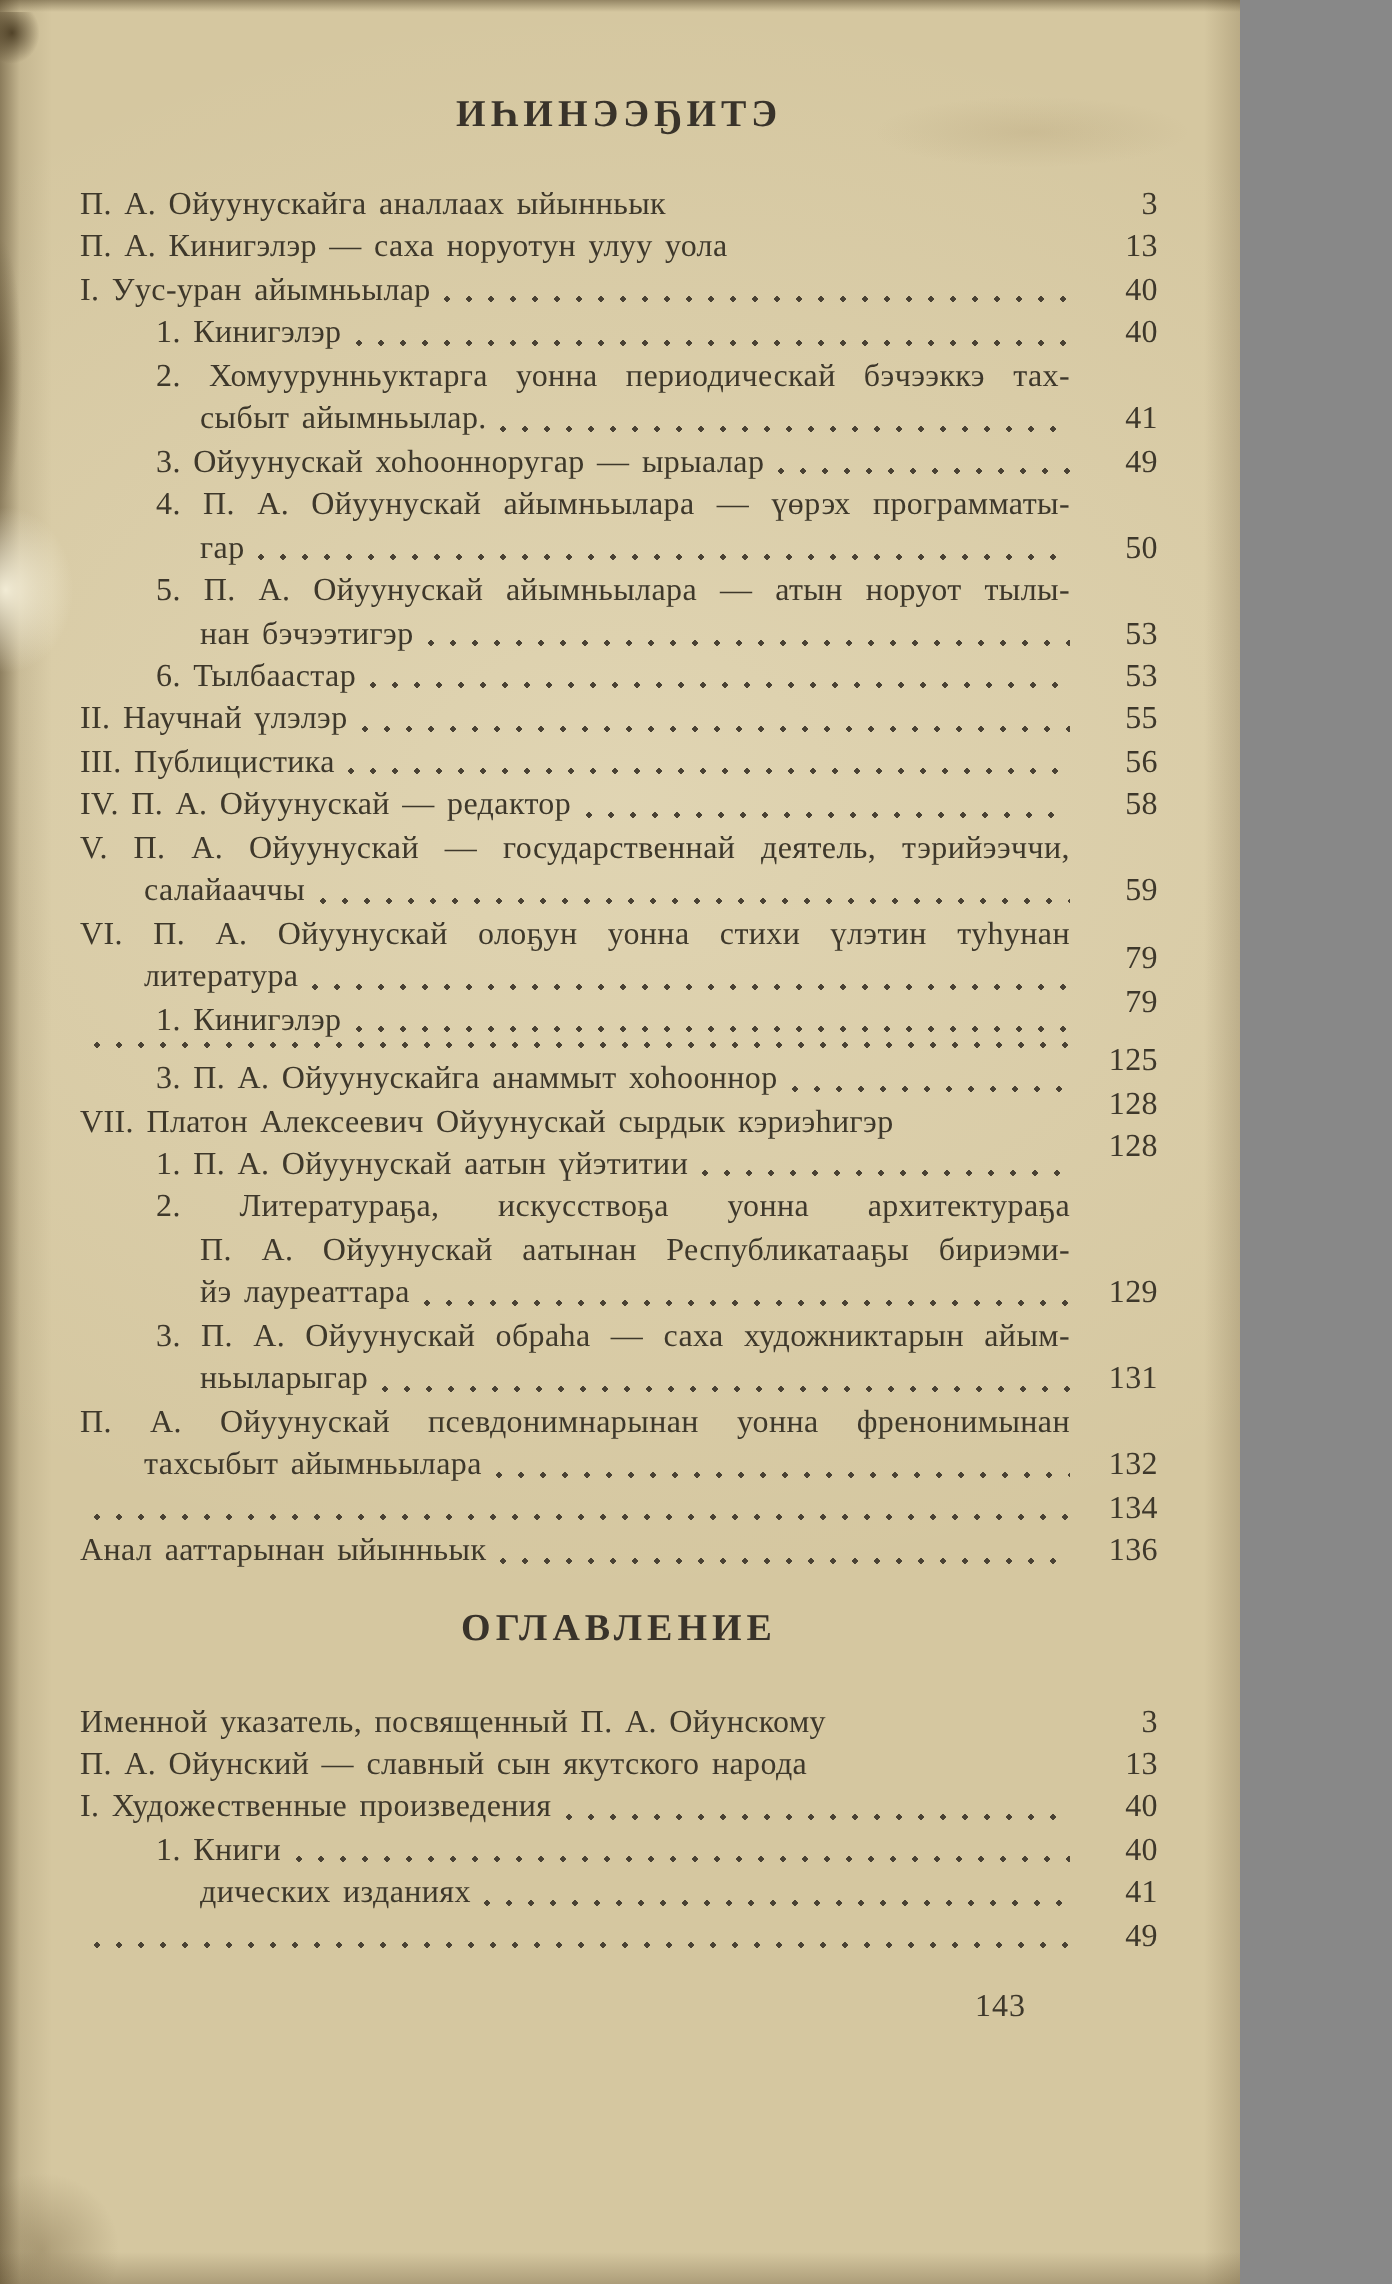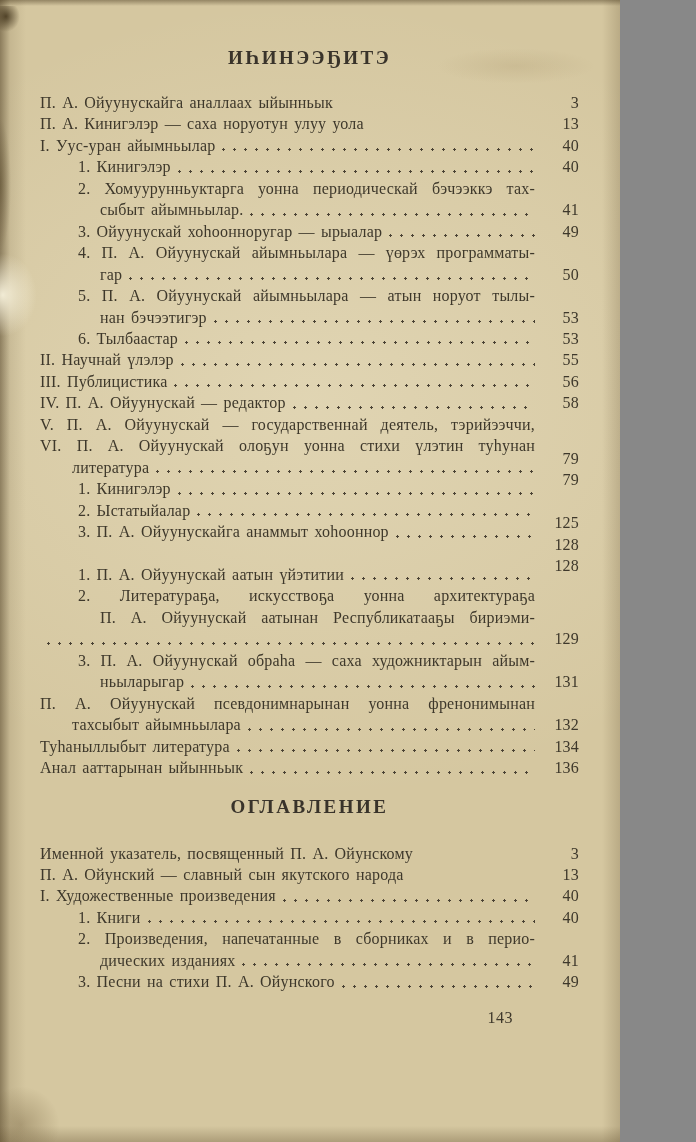--- a/index.html
+++ b/index.html
@@ -141,80 +141,85 @@
           <span class="pg">56</span>
         </div>
         <div class="row">
           <span class="txt ind0">IV. П. А. Ойуунускай — редактор</span>
           <span class="leader"></span>
           <span class="pg">58</span>
         </div>
         <div class="row cont">
           <span class="txt ind0">V. П. А. Ойуунускай — государственнай деятель, тэрийээччи,</span>
         </div>
+        <div class="row">
+          <span class="txt hang0">салайааччы</span>
+          <span class="leader"></span>
+          <span class="pg">59</span>
+        </div>
         <div class="row cont">
           <span class="txt ind0">VI. П. А. Ойуунускай олоҕун уонна стихи үлэтин туһунан</span>
         </div>
         <div class="row">
           <span class="txt hang0">литература</span>
           <span class="leader"></span>
           <span class="pg raised">79</span>
         </div>
         <div class="row">
           <span class="txt ind1">1. Кинигэлэр</span>
           <span class="leader"></span>
           <span class="pg raised">79</span>
         </div>
         <div class="row">
-          <span class="txt ind1">2. Ыстатыйалар</span>
           <span class="leader"></span>
           <span class="pg"></span>
         </div>
         <div class="row">
           <span class="txt ind1">3. П. А. Ойуунускайга анаммыт хоһооннор</span>
           <span class="leader"></span>
           <span class="pg raised">125</span>
         </div>
         <div class="row">
+          <span class="txt ind0">VII. Платон Алексеевич Ойуунускай сырдык кэриэһигэр</span>
           <span class="spacer"></span>
           <span class="pg raised">128</span>
         </div>
         <div class="row">
           <span class="txt ind1">1. П. А. Ойуунускай аатын үйэтитии</span>
           <span class="leader"></span>
           <span class="pg raised">128</span>
         </div>
         <div class="row cont">
           <span class="txt ind1">2. Литератураҕа, искусствоҕа уонна архитектураҕа</span>
         </div>
         <div class="row cont">
           <span class="txt hang1">П. А. Ойуунускай аатынан Республикатааҕы бириэми-</span>
         </div>
         <div class="row">
+          <span class="txt hang1">йэ лауреаттара</span>
           <span class="leader"></span>
           <span class="pg">129</span>
         </div>
         <div class="row cont">
           <span class="txt ind1">3. П. А. Ойуунускай обраһа — саха художниктарын айым-</span>
         </div>
         <div class="row">
           <span class="txt hang1">ньыларыгар</span>
           <span class="leader"></span>
           <span class="pg">131</span>
         </div>
         <div class="row cont">
           <span class="txt ind0">П. А. Ойуунускай псевдонимнарынан уонна френонимынан</span>
         </div>
         <div class="row">
           <span class="txt hang0">тахсыбыт айымньылара</span>
           <span class="leader"></span>
           <span class="pg">132</span>
         </div>
         <div class="row">
-          <span class="txt ind0">Туһаныллыбыт литература</span>
           <span class="leader"></span>
           <span class="pg">134</span>
         </div>
         <div class="row">
           <span class="txt ind0">Анал ааттарынан ыйынньык</span>
           <span class="leader"></span>
           <span class="pg">136</span>
         </div>
       </div>
 
@@ -233,30 +238,26 @@
         <div class="row">
           <span class="txt ind0">I. Художественные произведения</span>
           <span class="leader"></span>
           <span class="pg">40</span>
         </div>
         <div class="row">
           <span class="txt ind1">1. Книги</span>
           <span class="leader"></span>
           <span class="pg">40</span>
         </div>
-        <div class="row cont">
-          <span class="txt ind1">2. Произведения, напечатанные в сборниках и в перио-</span>
-        </div>
         <div class="row">
           <span class="txt hang1">дических изданиях</span>
           <span class="leader"></span>
           <span class="pg">41</span>
         </div>
         <div class="row">
-          <span class="txt ind1">3. Песни на стихи П. А. Ойунского</span>
           <span class="leader"></span>
           <span class="pg">49</span>
         </div>
       </div>
 
     <div class="folio">143</div>
   </div>
 </div>
 
 </body></html>

